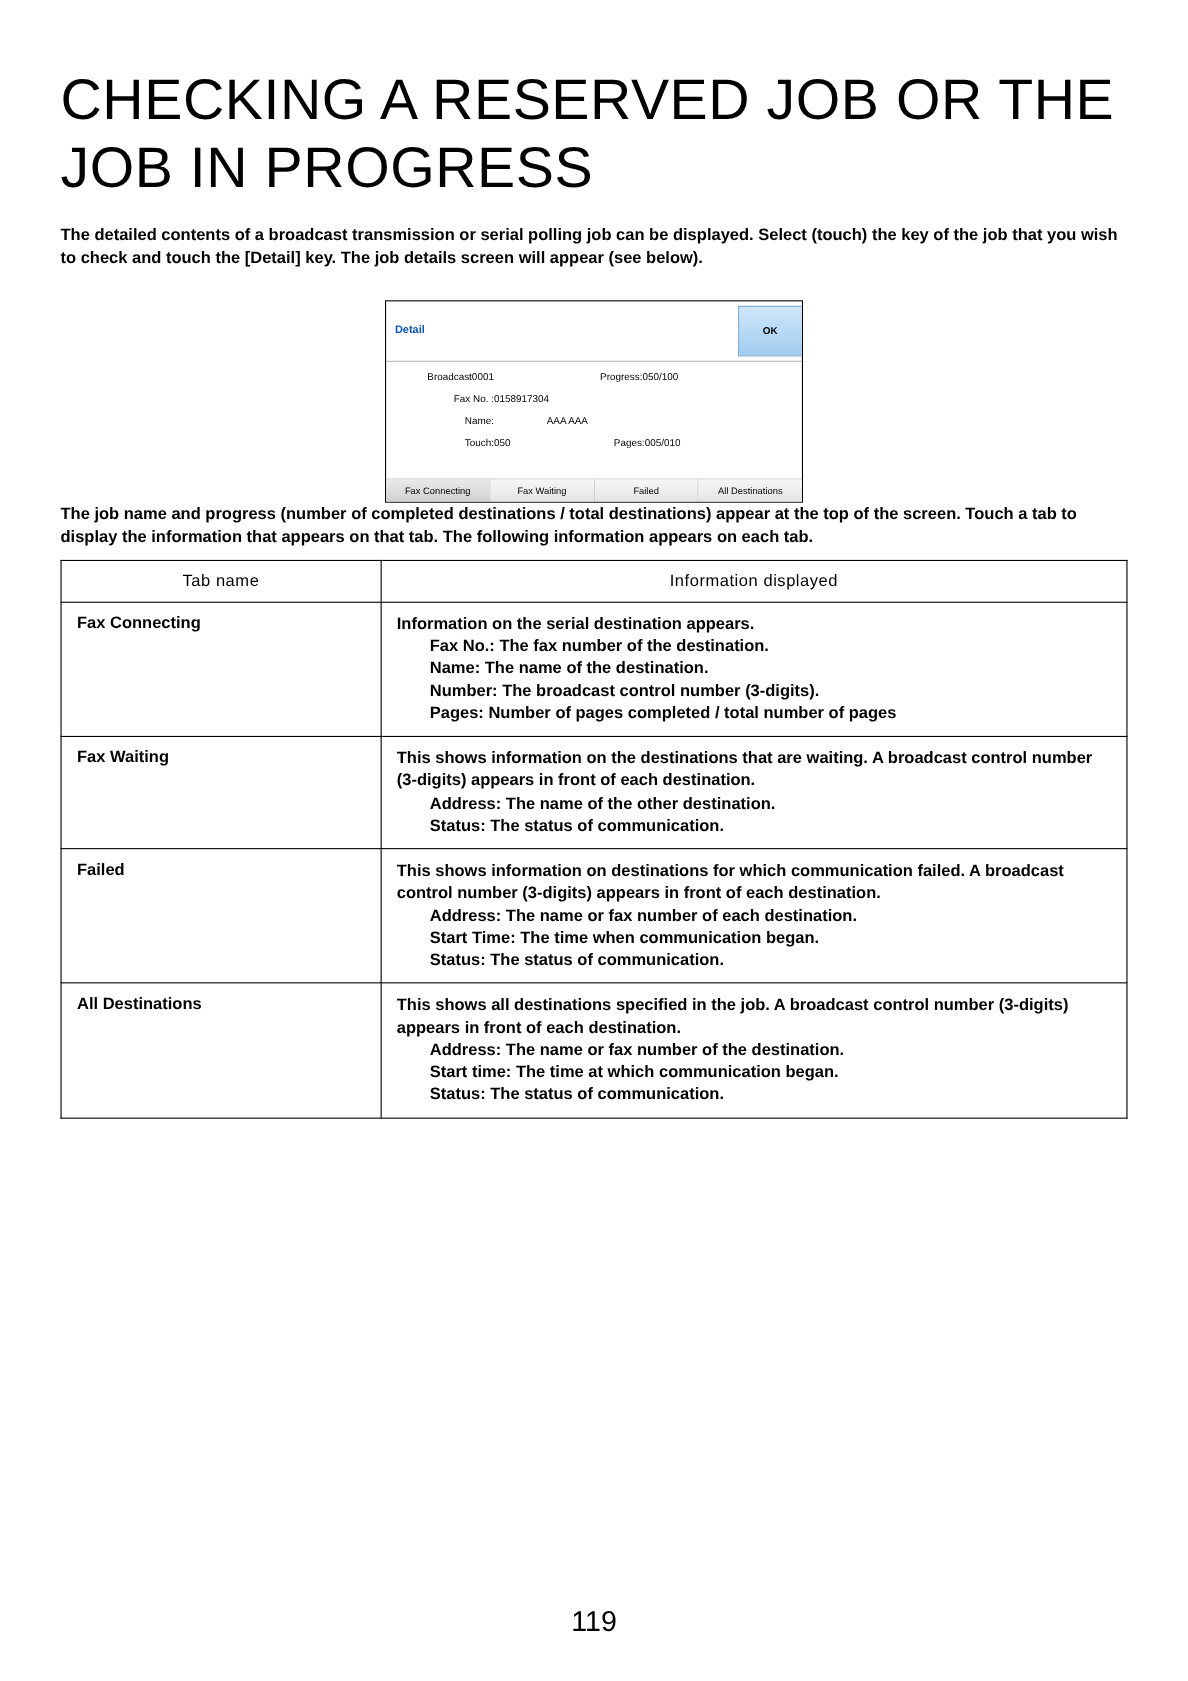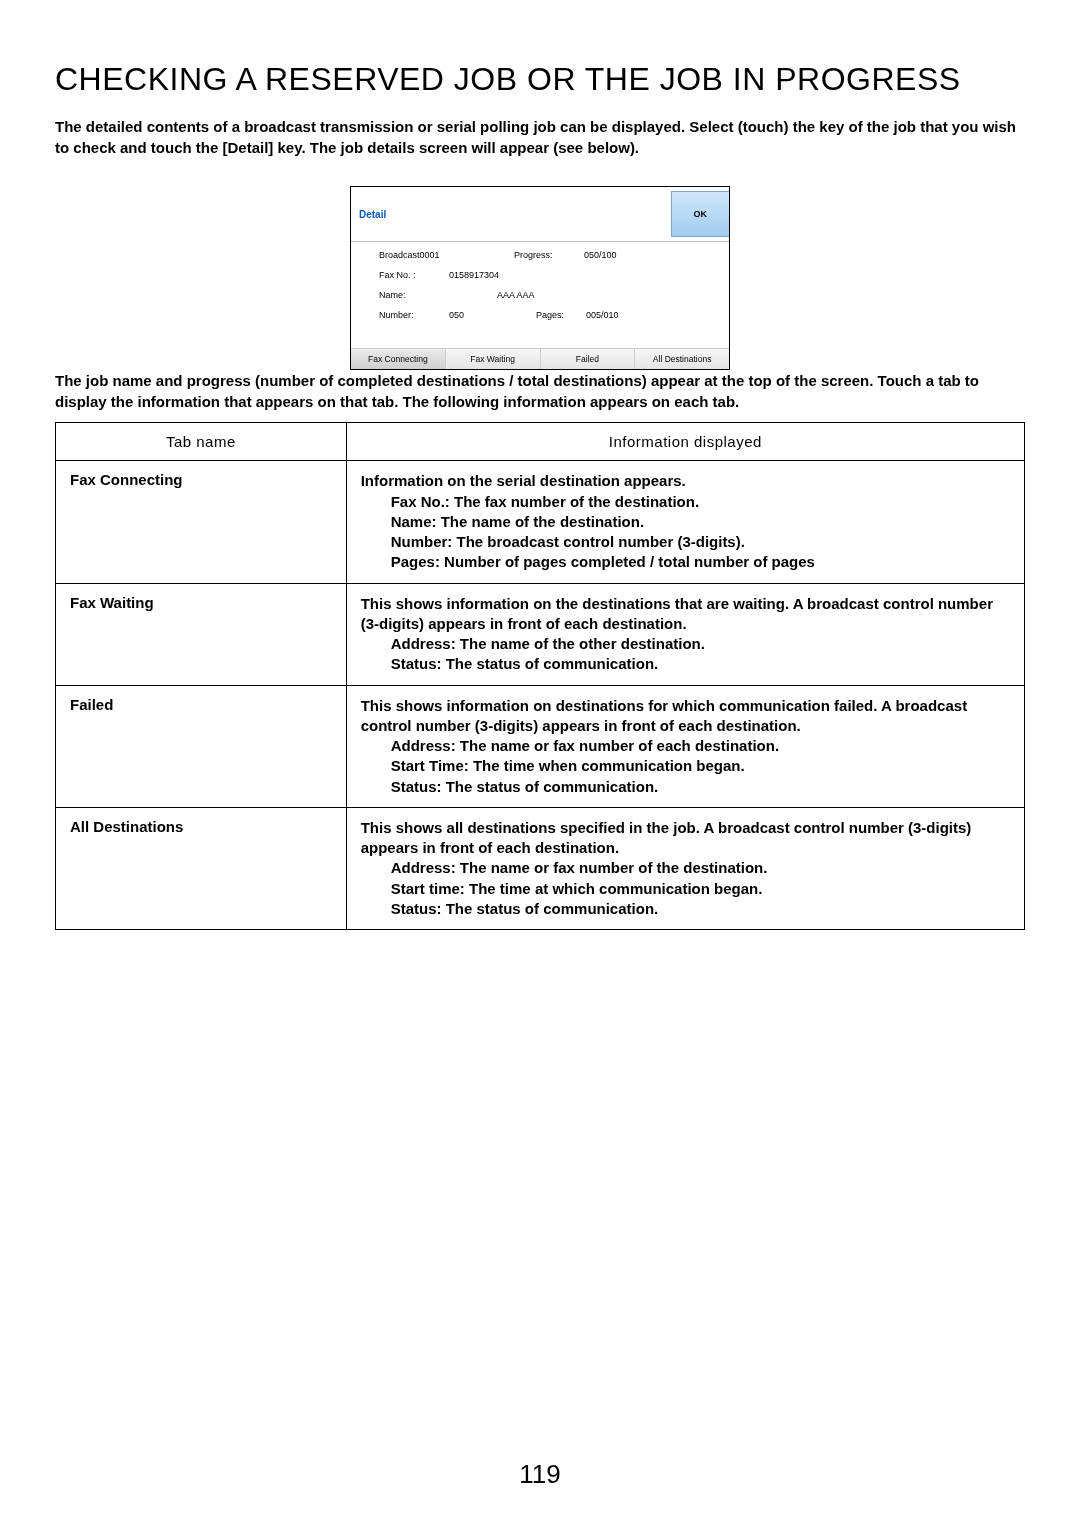--- a/index.html
+++ b/index.html
@@ -5,21 +5,21 @@
     * { box-sizing: border-box; margin: 0; padding: 0; }
     body {
       font-family: Arial, Helvetica, sans-serif;
       background: #fff;
       width: 1080px;
       height: 1528px;
       padding: 60px 55px 40px 55px;
       position: relative;
     }
     h1 {
-      font-size: 32px;
+      font-size: 52px;
       font-weight: normal;
       letter-spacing: 0.5px;
       line-height: 1.2;
       margin-bottom: 18px;
     }
     .intro {
       font-size: 15px;
       font-weight: bold;
       line-height: 1.4;
       margin-bottom: 28px;
@@ -39,21 +39,21 @@
     }
     .panel-title { color: #0a58b5; font-weight: bold; font-size: 10px; }
     .ok-btn {
       background: linear-gradient(#cfe6fa, #a0cdf0);
       border: 1px solid #7aa8d0;
       border-right: none;
       padding: 17px 22px;
       font-size: 9px;
       font-weight: bold;
     }
-    .panel-body { padding: 8px 32px 18px 28px; }
+    .panel-body { padding: 8px 32px 18px 28px; text-align: right; }
     .prow { display: flex; margin-bottom: 10px; }
     .plabel { min-width: 70px; }
     .pvalue { }
     .prow.spread { justify-content: flex-start; }
     .prow.spread .pgroup { display: flex; }
     .prow.spread .pgroup + .pgroup { margin-left: 45px; }
     .panel-tabs { display: flex; border-top: 1px solid #ccc; }
     .ptab {
       flex: 1; text-align: center; padding: 5px 0; font-size: 8.5px;
       border-right: 1px solid #ccc;
@@ -118,21 +118,21 @@
       <div class="prow">
         <span class="plabel">Fax No. :</span>
         <span class="pvalue">0158917304</span>
       </div>
       <div class="prow" style="margin-top:10px;gap:48px;">
         <span class="plabel">Name:</span>
         <span class="pvalue">AAA AAA</span>
       </div>
       <div class="prow spread">
         <div class="pgroup">
-          <span class="plabel">Number:</span>
+          <span class="plabel">Touch:</span>
           <span class="pvalue">050</span>
         </div>
         <div class="pgroup" style="margin-left:60px;padding-left:12px;">
           <span class="plabel" style="min-width:50px">Pages:</span>
           <span class="pvalue">005/010</span>
         </div>
       </div>
     </div>
     <div class="panel-tabs">
       <div class="ptab active">Fax Connecting</div>

